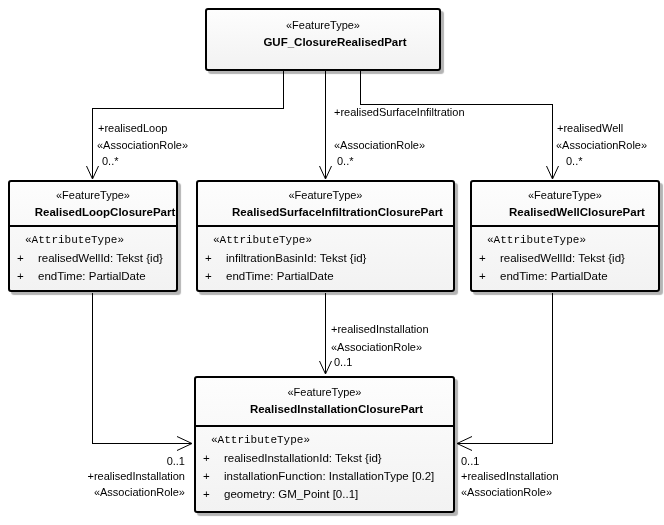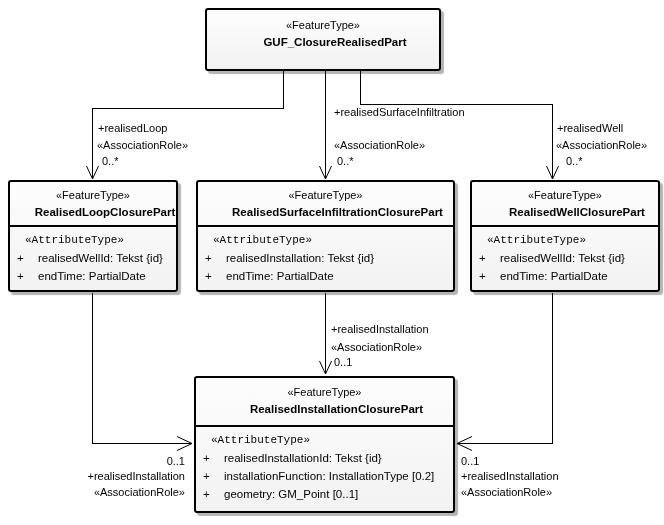--- a/index.html
+++ b/index.html
@@ -59,21 +59,21 @@
 
   <div class="uml-box" style="left:196px;top:180px;width:259px;height:112px">
     <div class="hdr" style="height:43px">
       <div class="stereo">«FeatureType»</div>
       <div class="cname">RealisedSurfaceInfiltrationClosurePart</div>
     </div>
     <div class="attrs">
       <div class="attr-hdr">«AttributeType»</div>
       <div class="attr-row">
         <span class="vis">+</span>
-        <span>realisedInstallation: Tekst {id}</span>
+        <span>infiltrationBasinId: Tekst {id}</span>
       </div>
       <div class="attr-row">
         <span class="vis">+</span>
         <span>endTime: PartialDate</span>
       </div>
     </div>
   </div>
 
   <div class="uml-box" style="left:470px;top:180px;width:190px;height:112px">
     <div class="hdr" style="height:43px">

